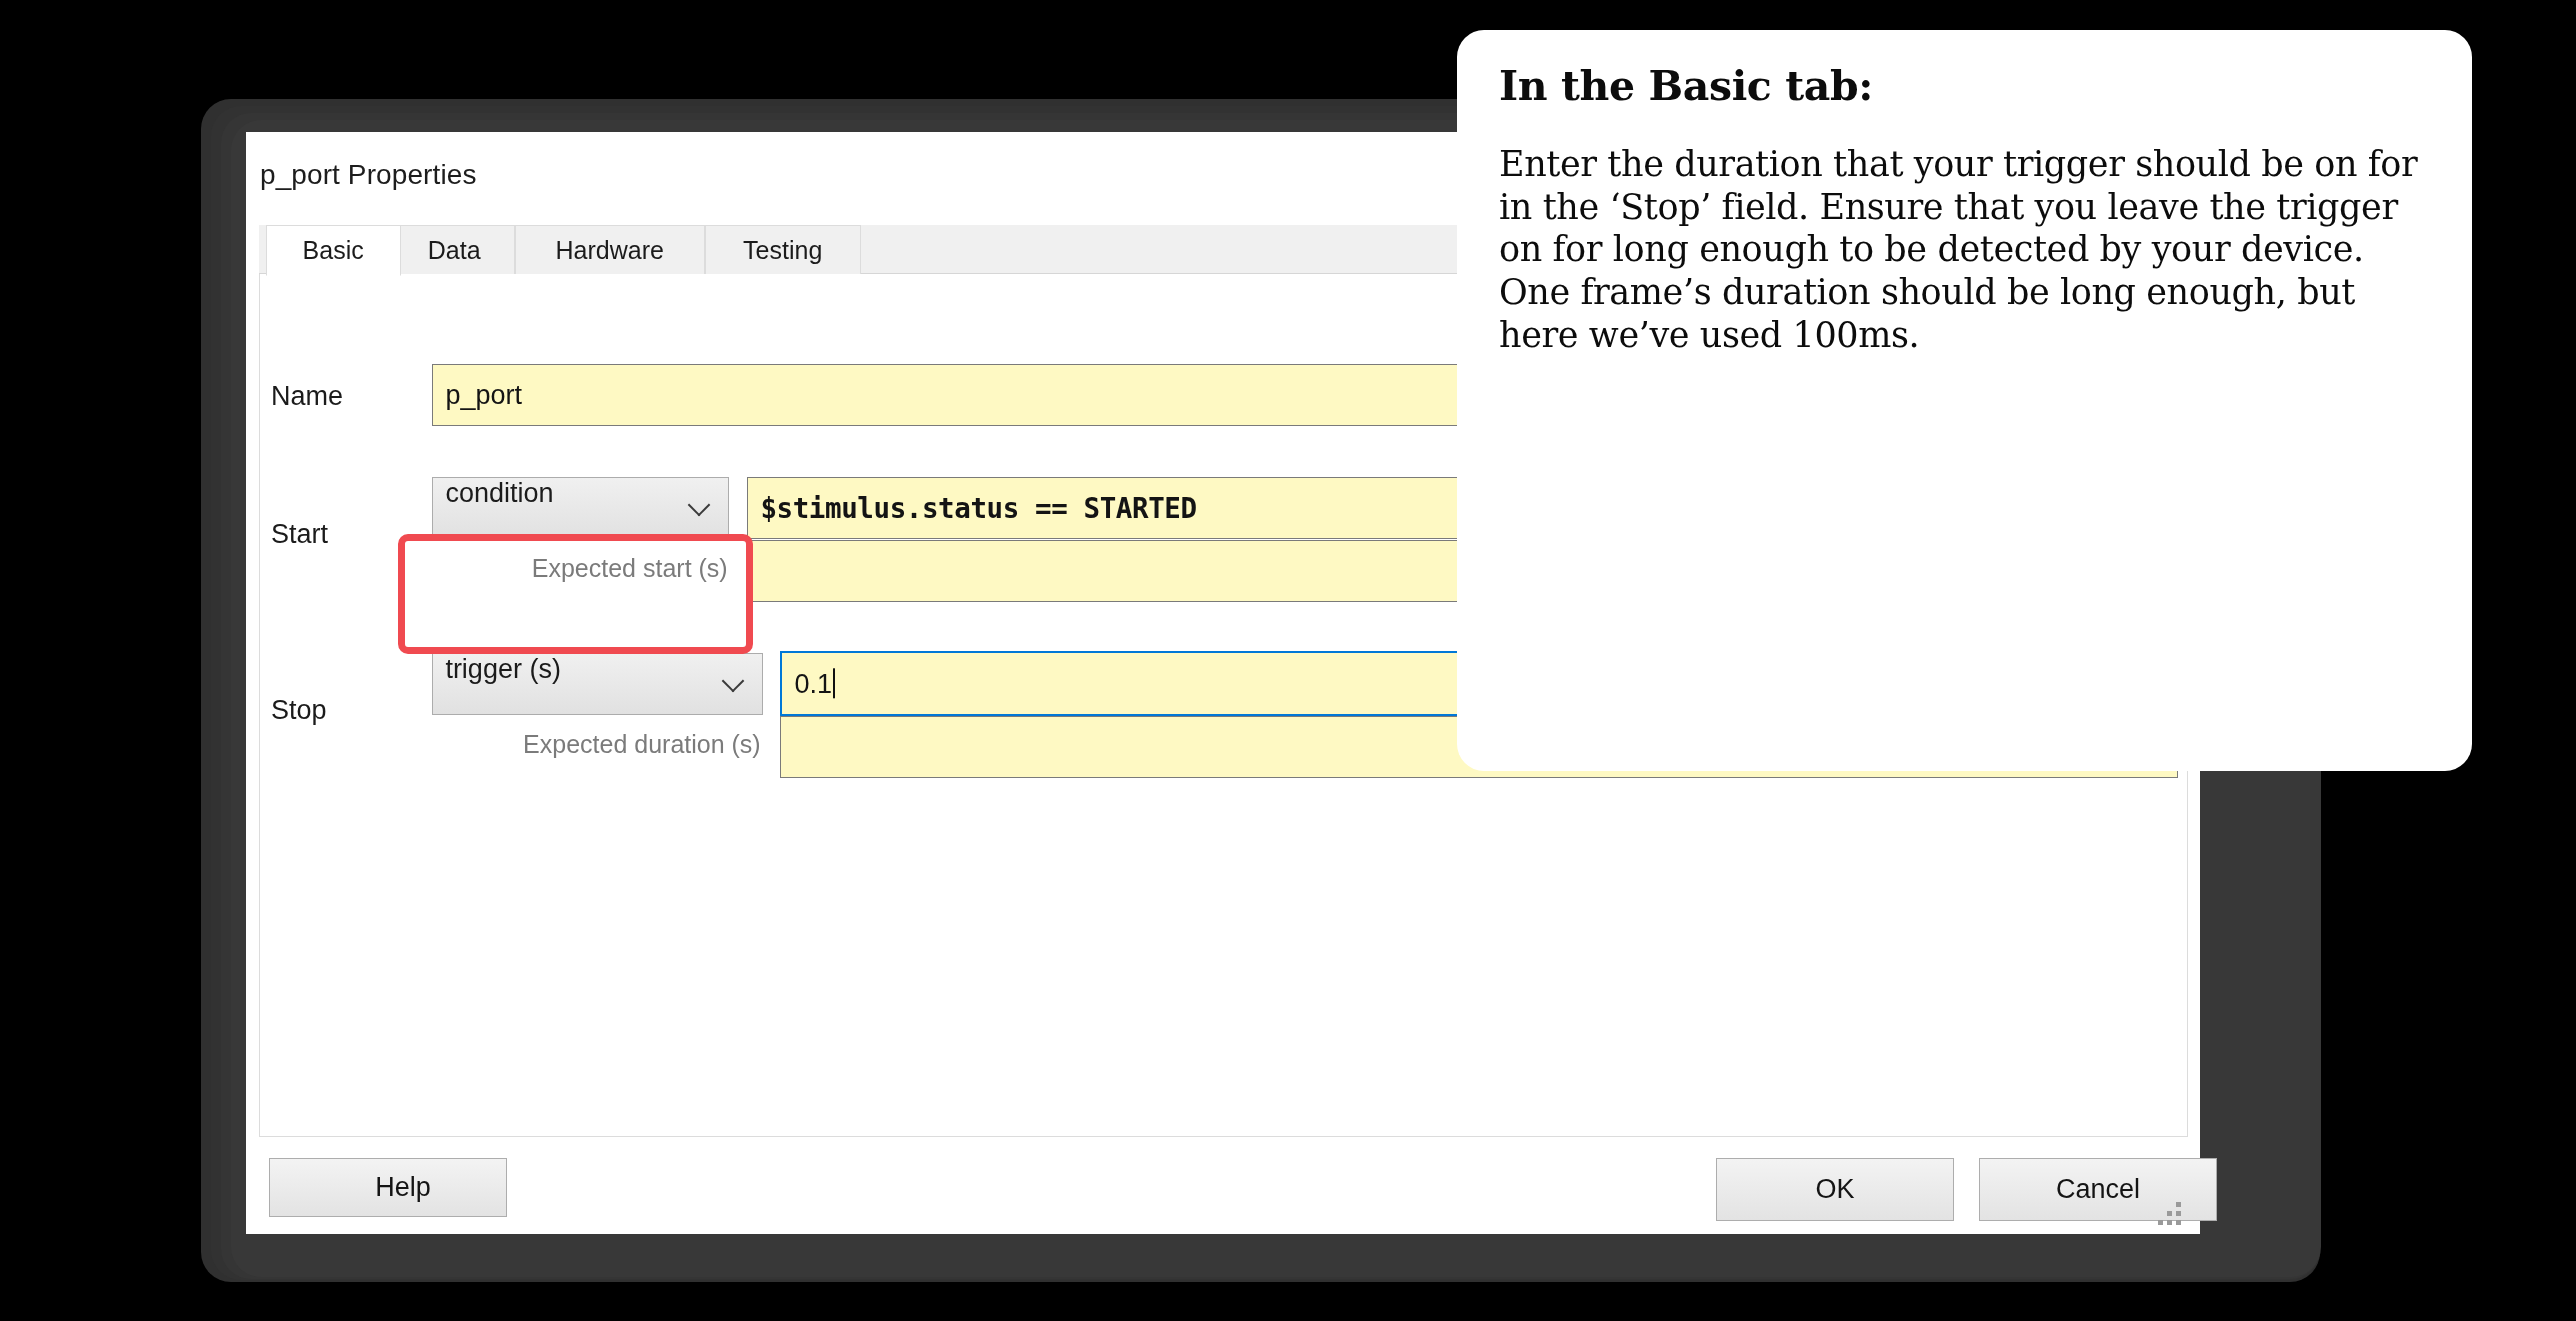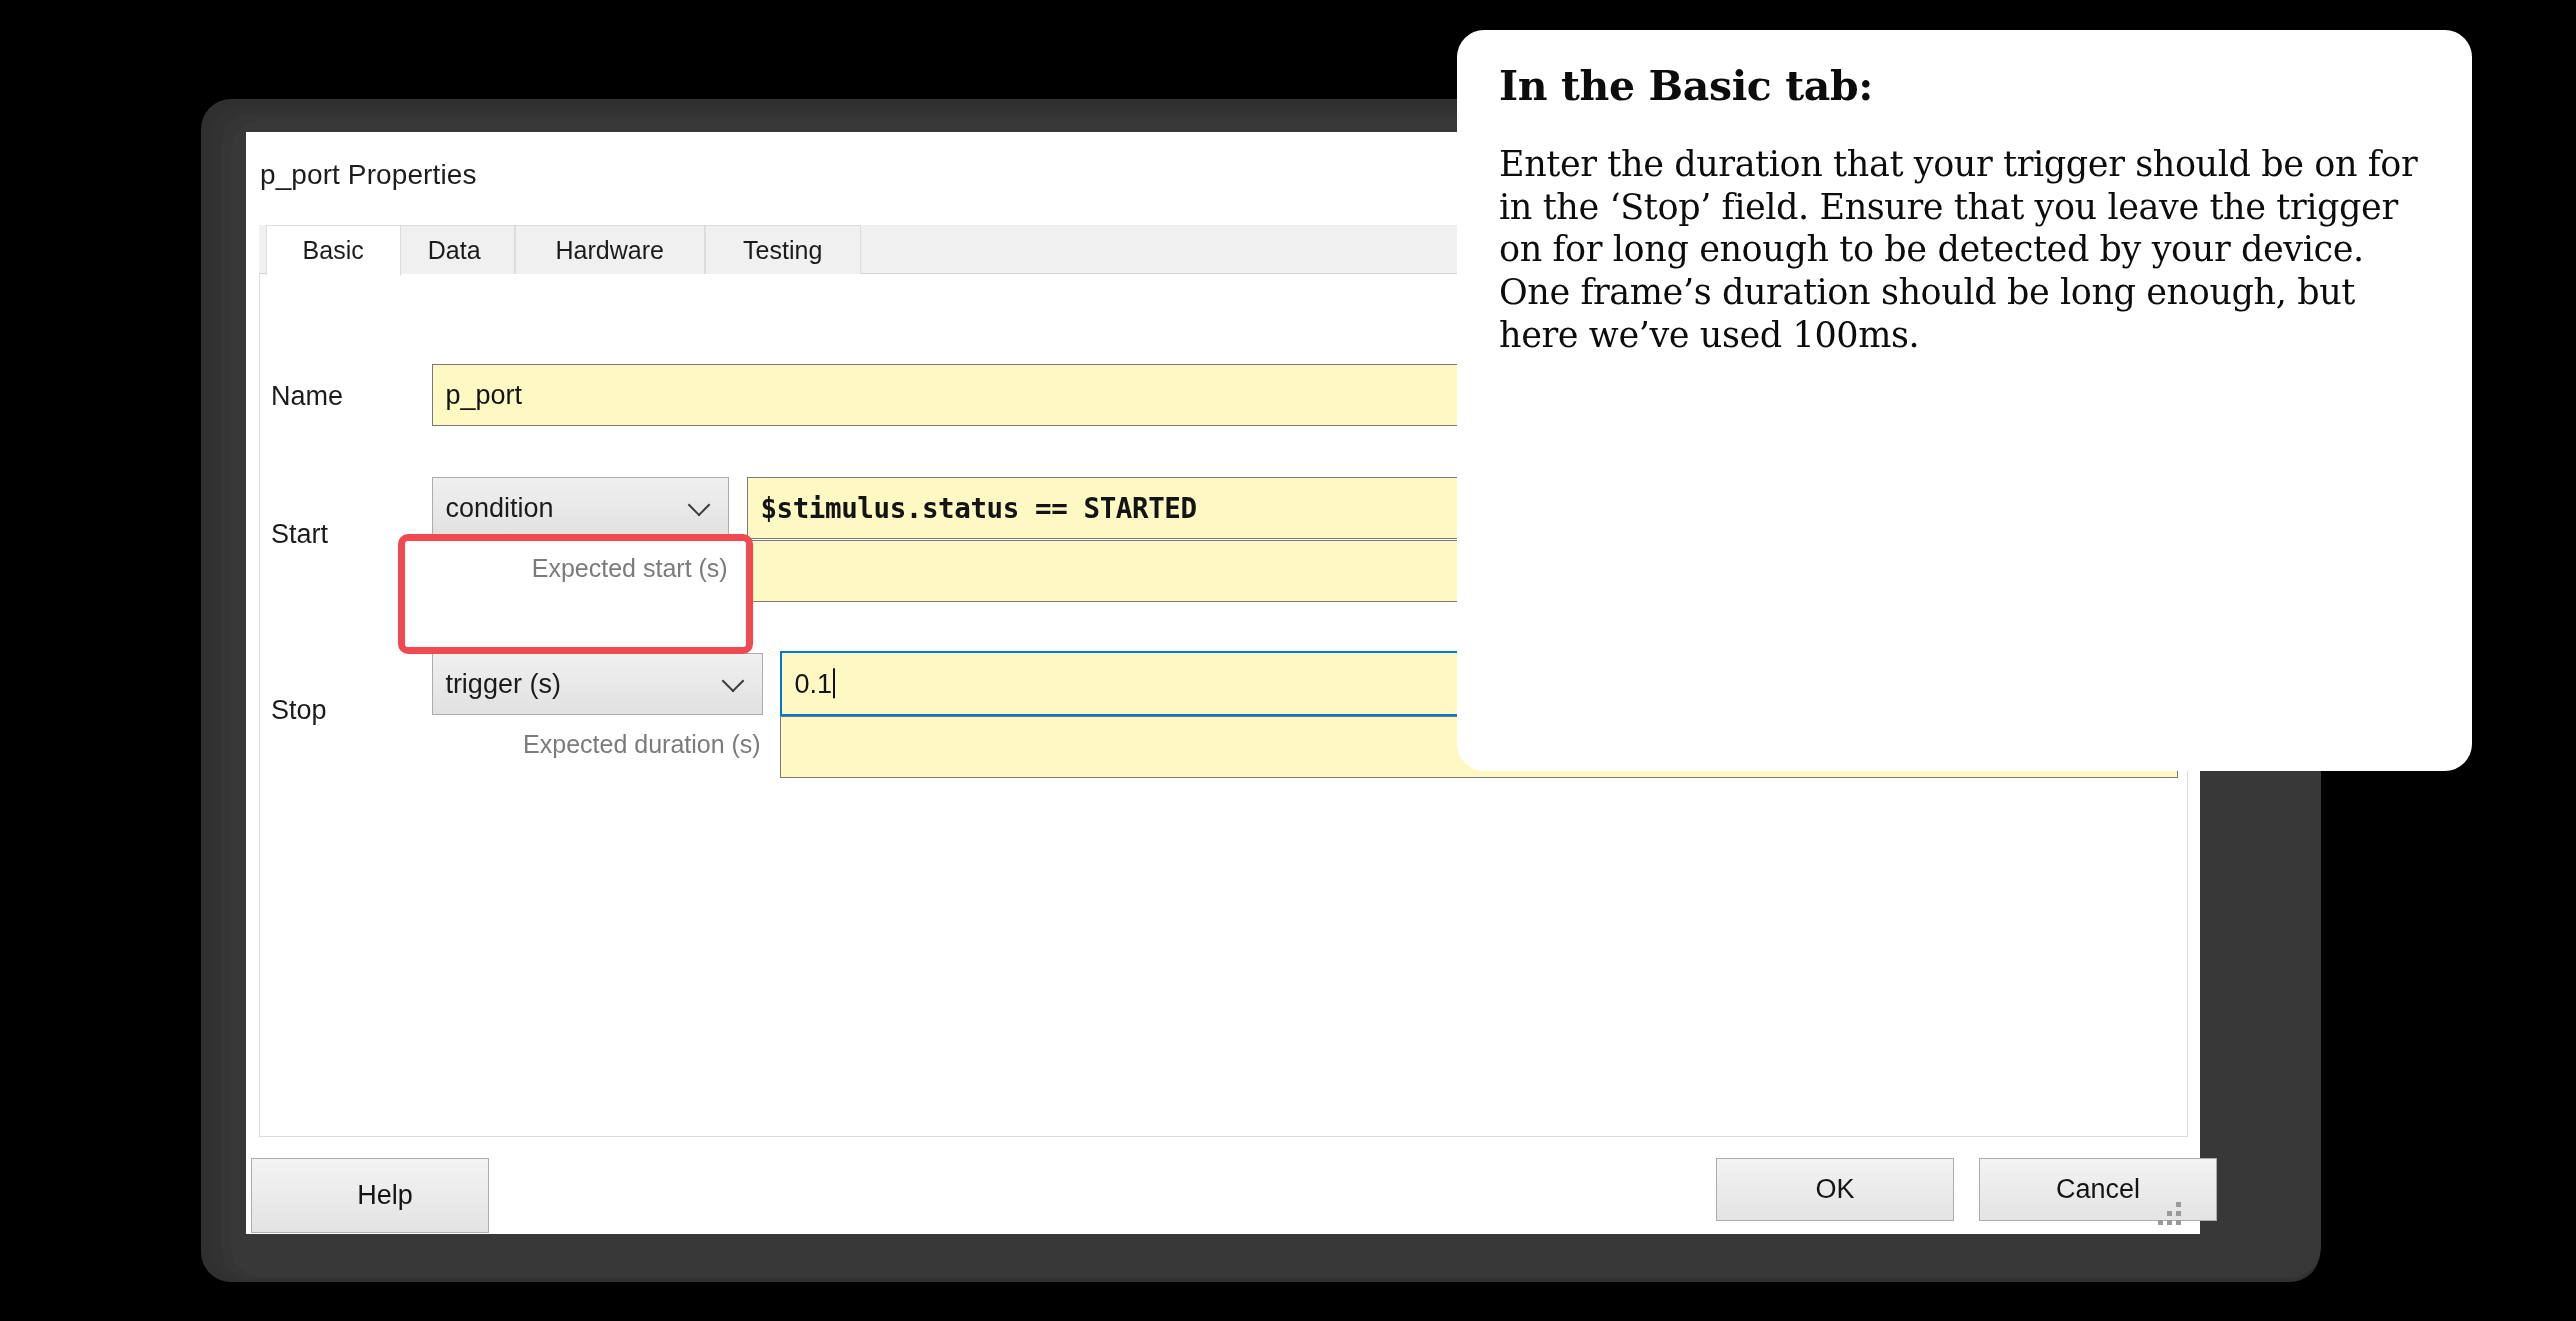--- a/index.html
+++ b/index.html
@@ -100,21 +100,21 @@
     width: 2.1px; height: 30px;
     background: #111;
     vertical-align: -5.6px;
     margin-left: 1.4px;
   }
 
   .combobox {
     position: absolute;
     background: linear-gradient(#f0f0f0, #e1e1e1);
     border: 1.4px solid #acacac;
-    display: flex; align-items: center;
+    display: flex; align-items: flex-start;
   }
   .combobox .cb-text {
     font-size: 27px; color: #1b1b1b; margin-left: 12.7px;
   }
   .combobox .chev {
     position: absolute; right: 18.3px; top: 50%;
     transform: translateY(-60%);
     width: 18.3px; height: 18.3px;
   }
   .combobox .chev::before {
@@ -240,21 +240,21 @@
       <div class="textbox focused" style="left:520px; top:377px; width:1398px; height:65px;">
         <span class="val"><span>0.1</span><span class="caret"></span></span>
       </div>
 
       <div class="sub-label" style="left:172px; top:456px; width:329px;">Expected duration (s)</div>
       <div class="textbox" style="left:520px; top:442px; width:1398px; height:62px;">
         <span class="val"></span>
       </div>
     </div>
 
-    <div class="btn" style="left:5px; top:1026px; width:238px; height:75px;padding-left:30px;">
+    <div class="btn" style="left:23px; top:1026px; width:238px; height:59px;padding-left:30px;">
       <span>Help</span>
     </div>
     <div class="btn" style="left:1470px; top:1026px; width:238px; height:63px;">
       <span>OK</span>
     </div>
     <div class="btn" style="left:1733px; top:1026px; width:238px; height:63px;">
       <span>Cancel</span>
     </div>
 
     <div class="grip" style="left:1912px; top:1070px;">

